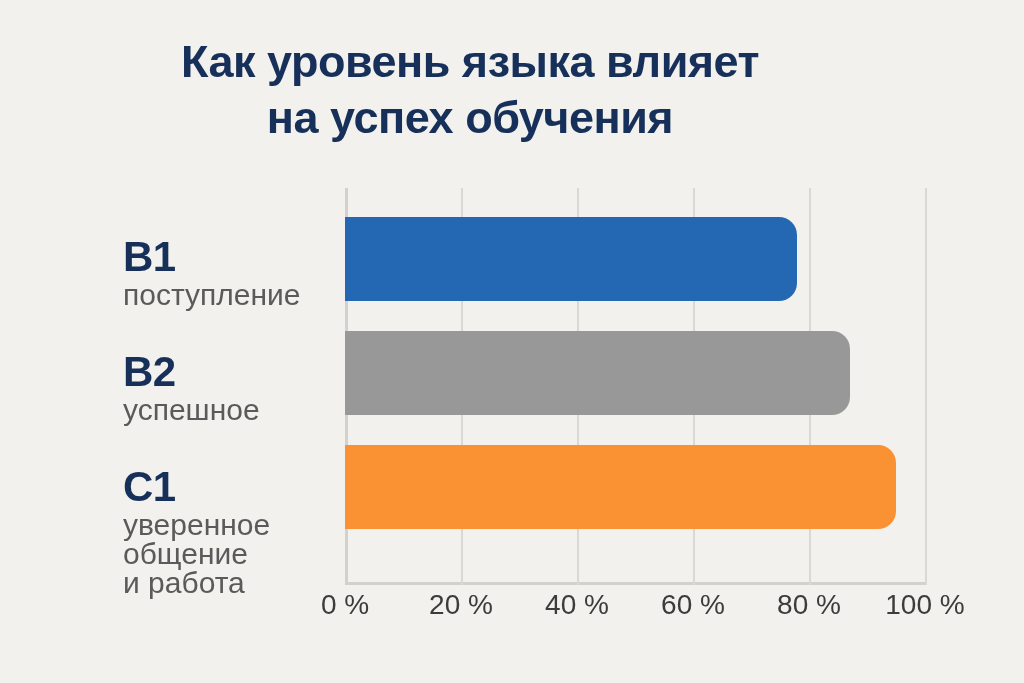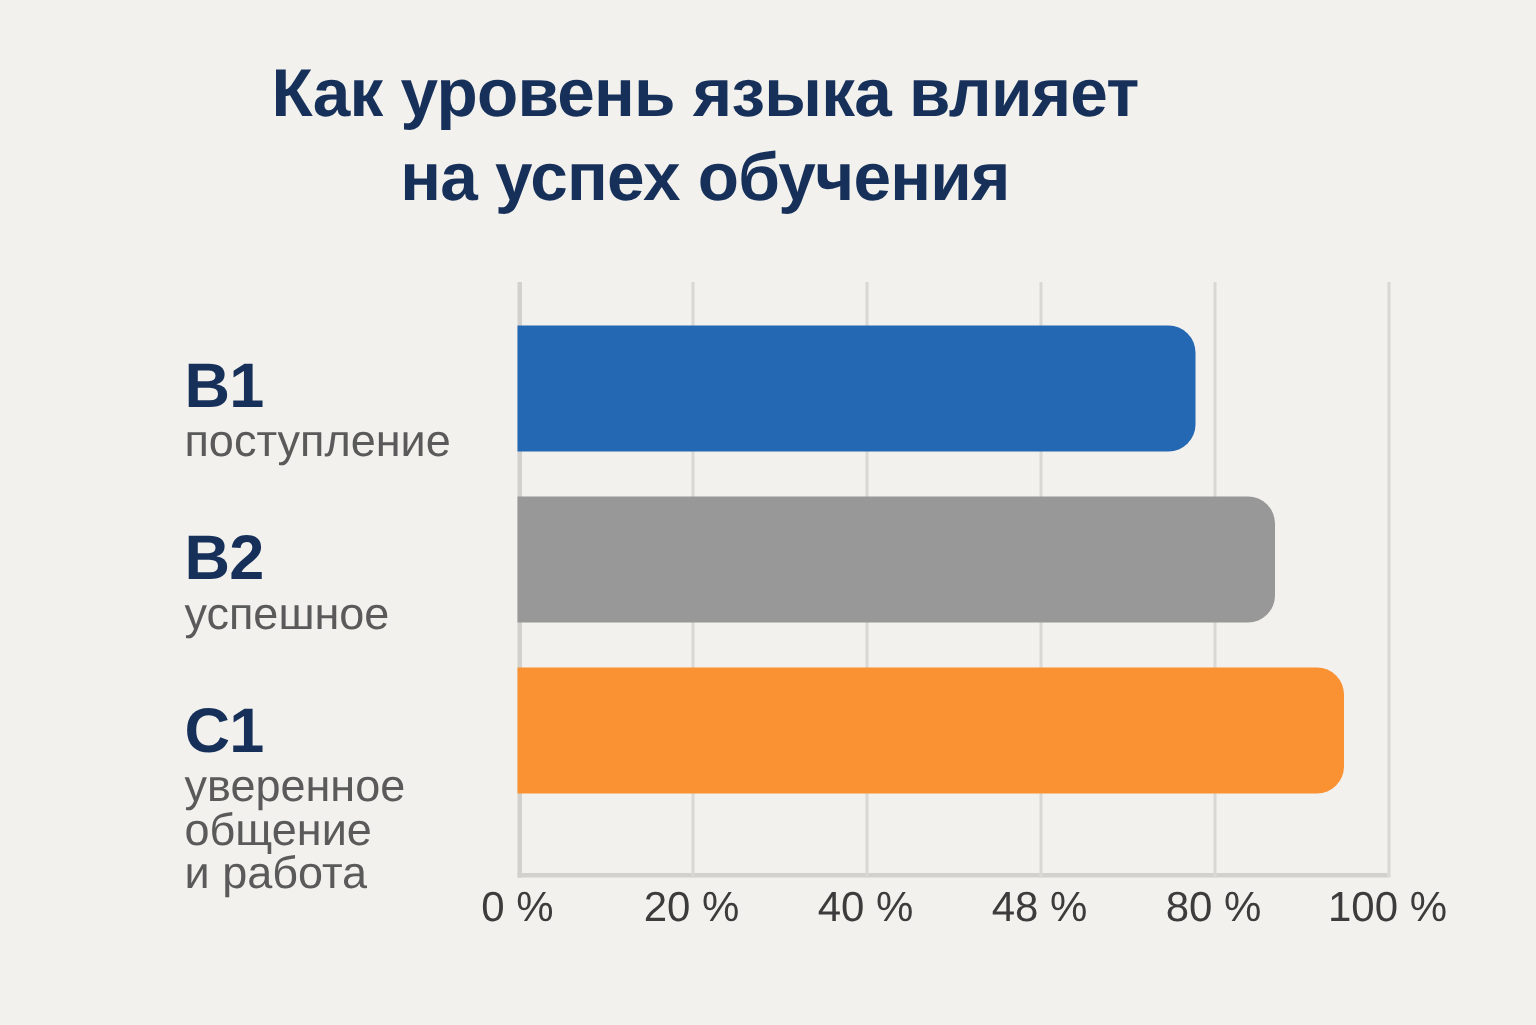--- a/index.html
+++ b/index.html
@@ -207,20 +207,20 @@
         </div>
         <div class="bar-row" style="top: 257px; width: 580px;">
           <div class="bar" title="C1 95%" style="width: 551px; background: rgb(250, 145, 50);"></div>
         </div>
       </div>
 
     <div class="ticks">
         <span class="tick" style="left: 0px;">0 %</span>
         <span class="tick" style="left: 116px;">20 %</span>
         <span class="tick" style="left: 232px;">40 %</span>
-        <span class="tick" style="left: 348px;">48 %</span>
+        <span class="tick" style="left: 348px;">60 %</span>
         <span class="tick" style="left: 464px;">80 %</span>
         <span class="tick" style="left: 580px;">100 %</span>
       </div>
 
   </div>
 
 </div>
 
 </body></html>

